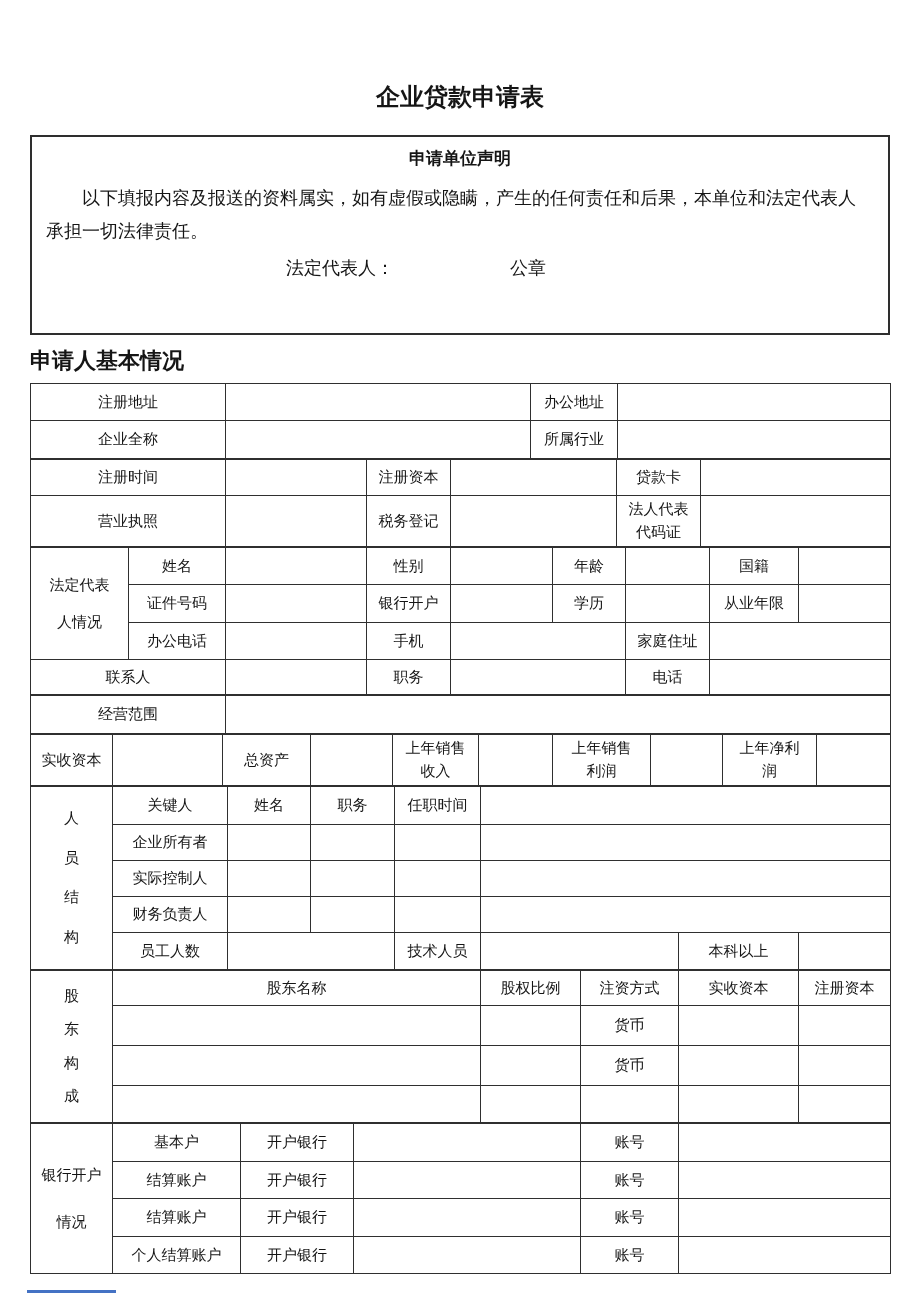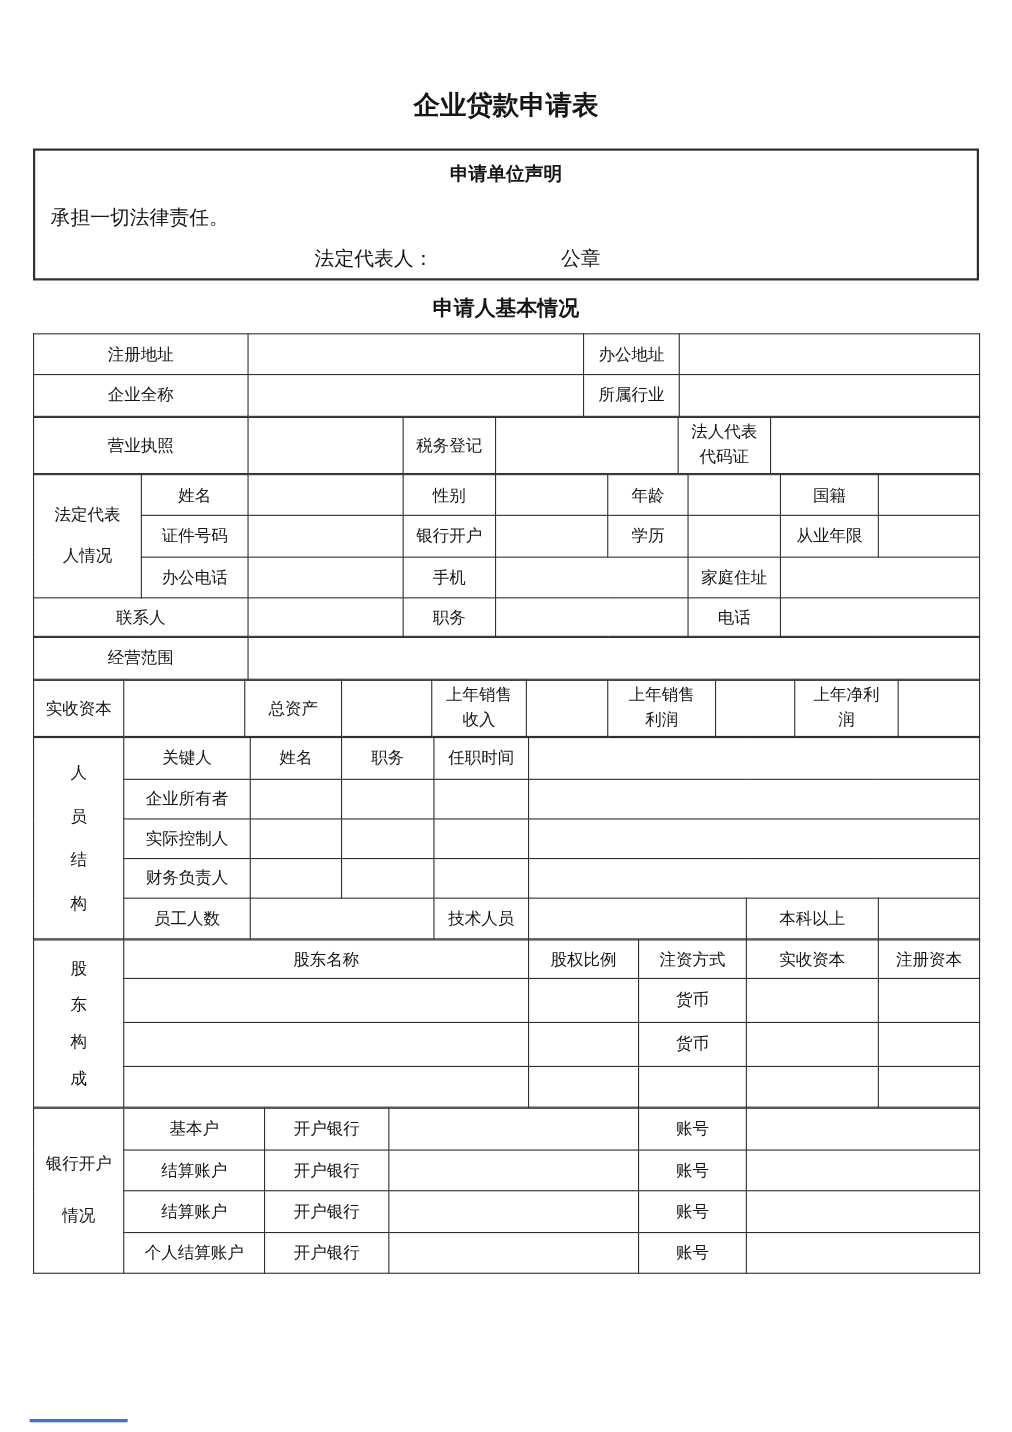--- a/index.html
+++ b/index.html
@@ -16,43 +16,43 @@
 
   .doc-title {
     margin: 84px 0 0 0;
     font-size: 24px; line-height: 26px;
     font-weight: bold; text-align: center; font-family: Liberation Serif, serif;
   }
 
   .decl-box {
     margin-top: 25px;
     border: 2px solid #2e2e2e;
-    height: 120px;
+    height: 200px;
     padding: 11px 14px 0 14px;
   }
   .decl-heading {
     text-align: center; font-weight: bold;
     font-size: 17px; line-height: 21px;
   }
   .decl-body {
     margin-top: 13px;
     font-size: 18px; line-height: 33px;
   }
   .decl-body .l1 { text-indent: 2em; }
   .decl-sign {
     margin-top: 7px;
     font-size: 18px; line-height: 26px;
     padding-left: 240px;
   }
   .decl-sign .seal { margin-left: 116px; }
 
   .section-heading {
     margin: 14px 0 0 0;
-    font-size: 19px; line-height: 23px;
-    font-weight: bold; text-align: center;
+    font-size: 22px; line-height: 23px;
+    font-weight: bold; 
   }
 
   table.grid {
     border-collapse: collapse;
     table-layout: fixed;
     width: 860px;
   }
   table.grid.first { margin-top: 11px; }
   table.grid td {
     border: 1px solid #2f2f2f;
@@ -84,20 +84,21 @@
 </head>
 <body>
 
 <div class="sheet">
 
   <div class="doc-title">企业贷款申请表</div>
 
   <div class="decl-box">
     <div class="decl-heading">申请单位声明</div>
     <div class="decl-body">
+      <div class="l1">以下填报内容及报送的资料属实，如有虚假或隐瞒，产生的任何责任和后果，本单位和法定代表人</div>
       <div class="l2">承担一切法律责任。</div>
     </div>
     <div class="decl-sign"><span>法定代表人：</span><span class="seal">公章</span></div>
   </div>
 
   <div class="section-heading">申请人基本情况</div>
 
   <table class="grid first">
     <colgroup>
         <col style="width:195px">
@@ -124,20 +125,28 @@
   <table class="grid">
     <colgroup>
         <col style="width:195px">
         <col style="width:141px">
         <col style="width:84px">
         <col style="width:166px">
         <col style="width:84px">
         <col style="width:190px">
       </colgroup>
     <tbody>
+        <tr style="height:36px">
+      <td>注册时间</td>
+      <td class="blank"></td>
+      <td>注册资本</td>
+      <td class="blank"></td>
+      <td>贷款卡</td>
+      <td class="blank"></td>
+    </tr>
     <tr style="height:51px">
       <td>营业执照</td>
       <td class="blank"></td>
       <td class="tax-low">税务登记</td>
       <td class="blank"></td>
       <td class="two-line">
         <div>法人代表</div>
         <div>代码证</div>
       </td>
       <td class="blank"></td>

